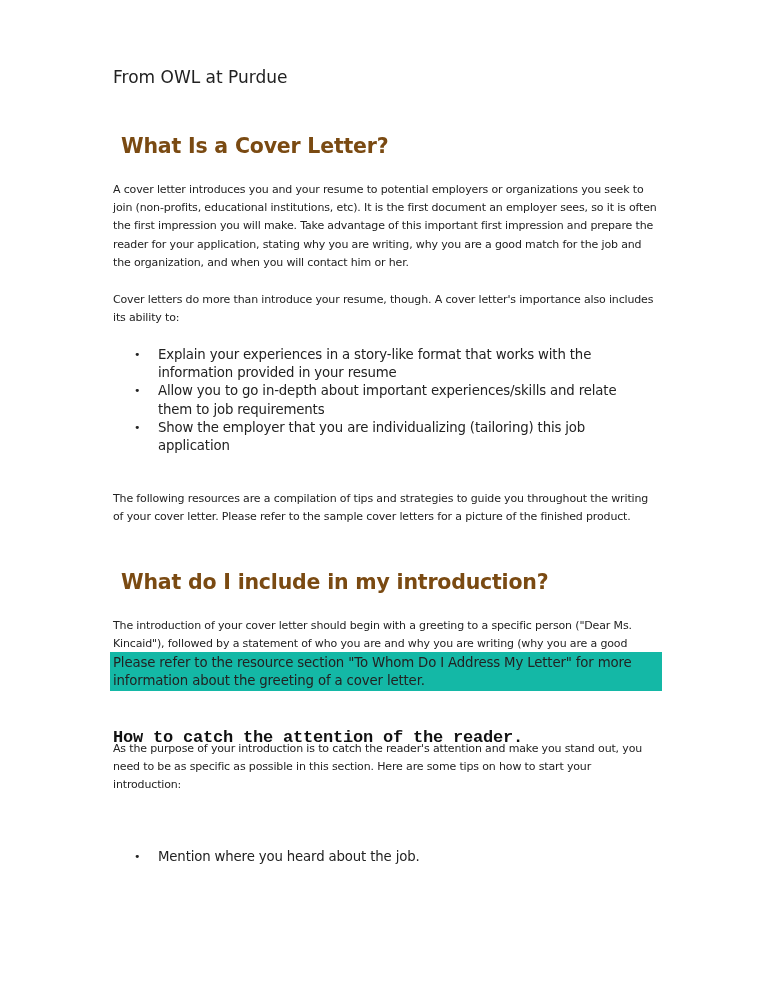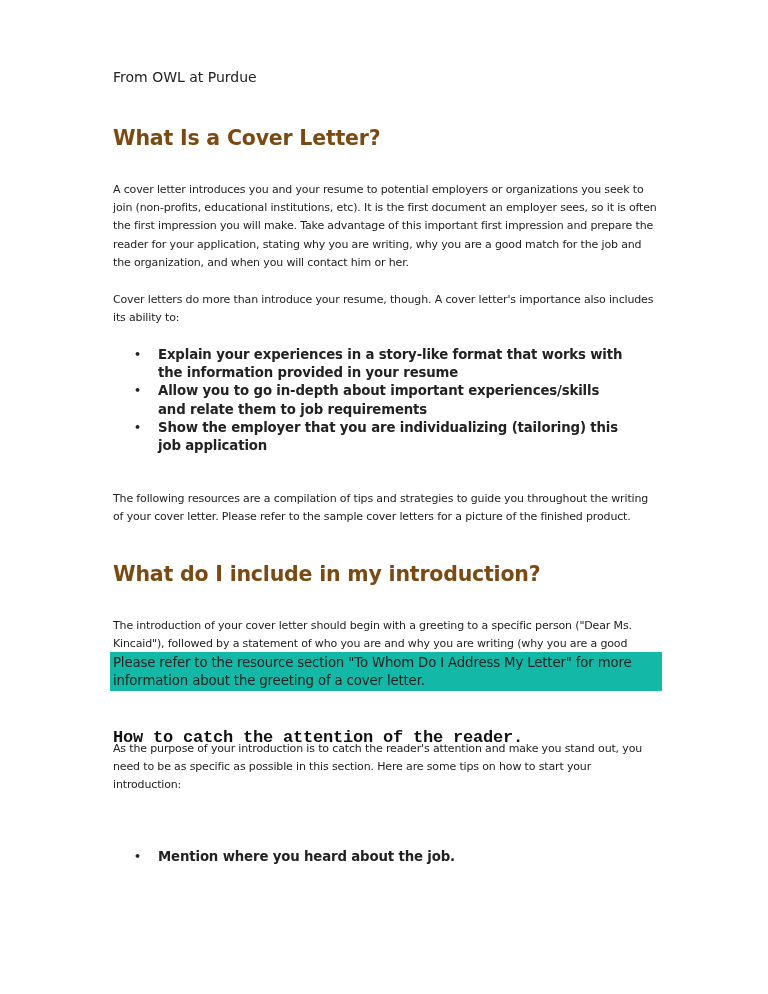--- a/index.html
+++ b/index.html
@@ -1,38 +1,38 @@
 <!DOCTYPE html>
 <html><head>
 <meta charset="utf-8">
 <style>
   html, body { margin: 0; padding: 0; background: #ffffff; }
   body {
     width: 768px; height: 994px; overflow: hidden; position: relative;
     font-family: "DejaVu Sans", sans-serif; color: #222222;
   }
   .page { position: absolute; left: 113px; top: 0; width: 545px; }
-  .src { position: absolute; top: 68px; font-size: 14px; line-height: 19px; }
+  .src { position: absolute; top: 68px; font-size: 17px; line-height: 19px; }
   h1 {
-    position: absolute; margin: 0; font-size: 20.5px; font-weight: bold;
+    position: absolute; margin: 8px; font-size: 20.5px; font-weight: bold;
     color: #7a4a12; letter-spacing: -0.2px; white-space: nowrap;
   }
   h2 {
     position: absolute; margin: 0; font-size: 17px; font-weight: bold;
     color: #111111; white-space: nowrap; letter-spacing: -0.2px; font-family: Liberation Mono, monospace;
   }
   p {
     position: absolute; margin: 0; font-size: 11px; line-height: 18.2px;
     width: 548px; letter-spacing: -0.15px;
   }
   ul {
     position: absolute; margin: 0; padding: 0; list-style: none; width: 540px;
     font-size: 13.3px; line-height: 18.2px; letter-spacing: -0.15px;
   }
-  ul li { position: relative; padding-left: 45px; width: 470px; font-weight: bold; }
+  ul li { position: relative; padding-left: 45px; width: 470px; }
   ul li::before {
     content: "\2022"; position: absolute; left: 21px; top: 0; font-size: 11px;
   }
   .note {
     position: absolute; left: -3px; top: 652px; width: 546px;
     background: #14b8a6; padding: 2px 3px 1px 3px;
     font-size: 13.3px; line-height: 18.2px; letter-spacing: -0.15px;
   }
 </style>
 </head>

